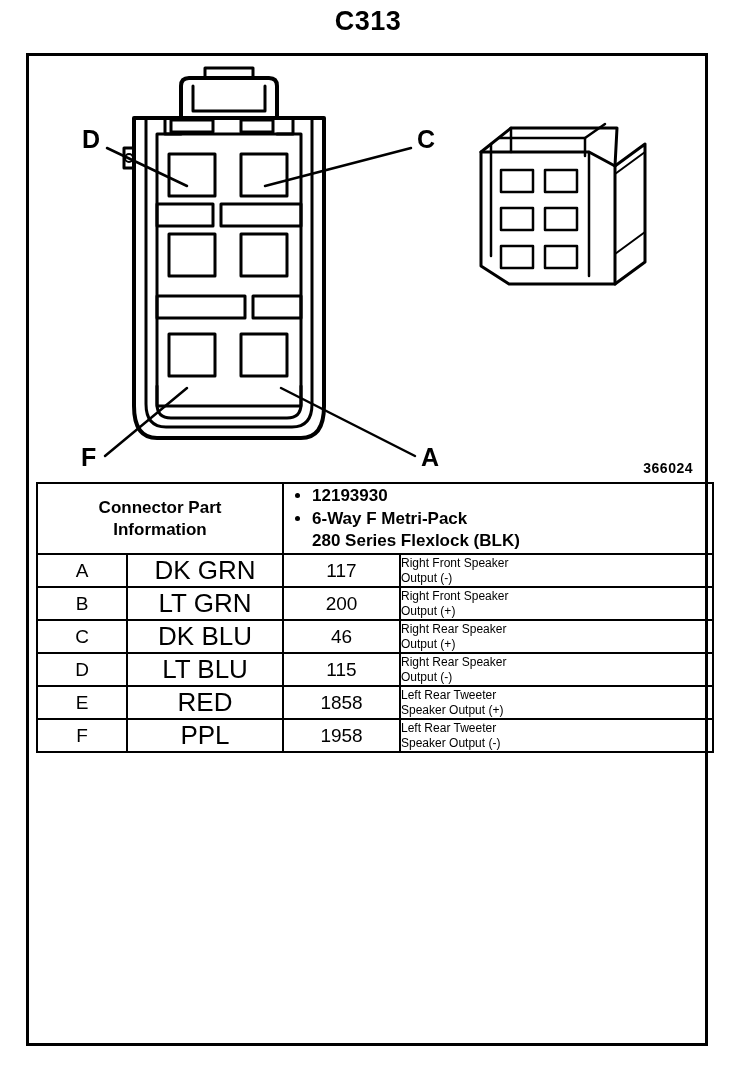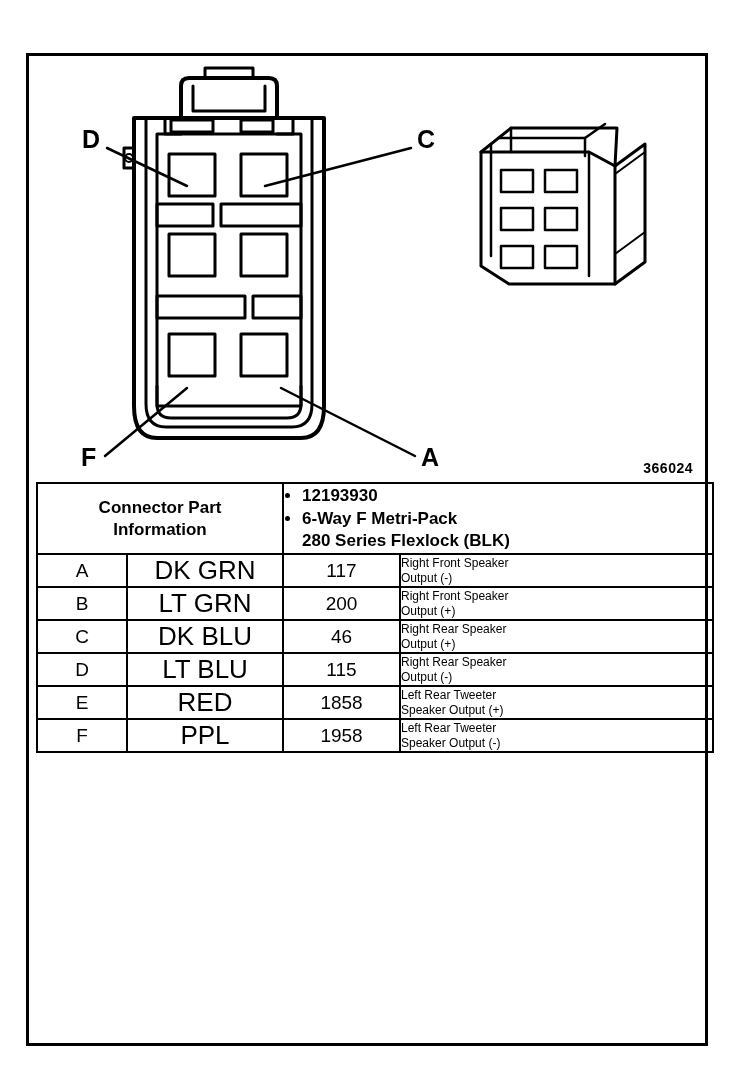--- a/index.html
+++ b/index.html
@@ -94,21 +94,21 @@
   }
   .cpi-info {
     font-size: 17px;
     font-weight: bold;
     line-height: 1.3;
     padding: 7px 8px 8px 16px;
     text-align: left;
   }
   .cpi-info ul {
     margin: 0;
-    padding: 0 0 0 18px;
+    padding: 0 0 0 28px;
     list-style: disc;
   }
   .cpi-info li {
     margin: 1px 0;
   }
 
   th.hdr {
     font-size: 17px;
     font-weight: bold;
     text-align: center;
@@ -141,20 +141,21 @@
   .col-pin { width: 90px; }
   .col-wire { width: 156px; }
   .col-circuit { width: 117px; }
   .col-func { width: 313px; }
 </style>
 </head>
 <body>
 
 <div id="page">
 
+  <div class="title">C313</div>
 
   <div class="frame"></div>
 
   <div class="illus">
     <svg width="676" height="426" viewBox="0 0 676 426" xmlns="http://www.w3.org/2000/svg">
       <g fill="none" stroke="#000" stroke-width="3" stroke-linejoin="round" stroke-linecap="round">
 
         <path d="M105 62 L105 350 Q105 382 128 382 L272 382 Q295 382 295 350 L295 62 Z" stroke-width="4"></path>
 
         <path d="M117 62 L117 348 Q117 371 137 371 L263 371 Q283 371 283 348 L283 62 Z"></path>

